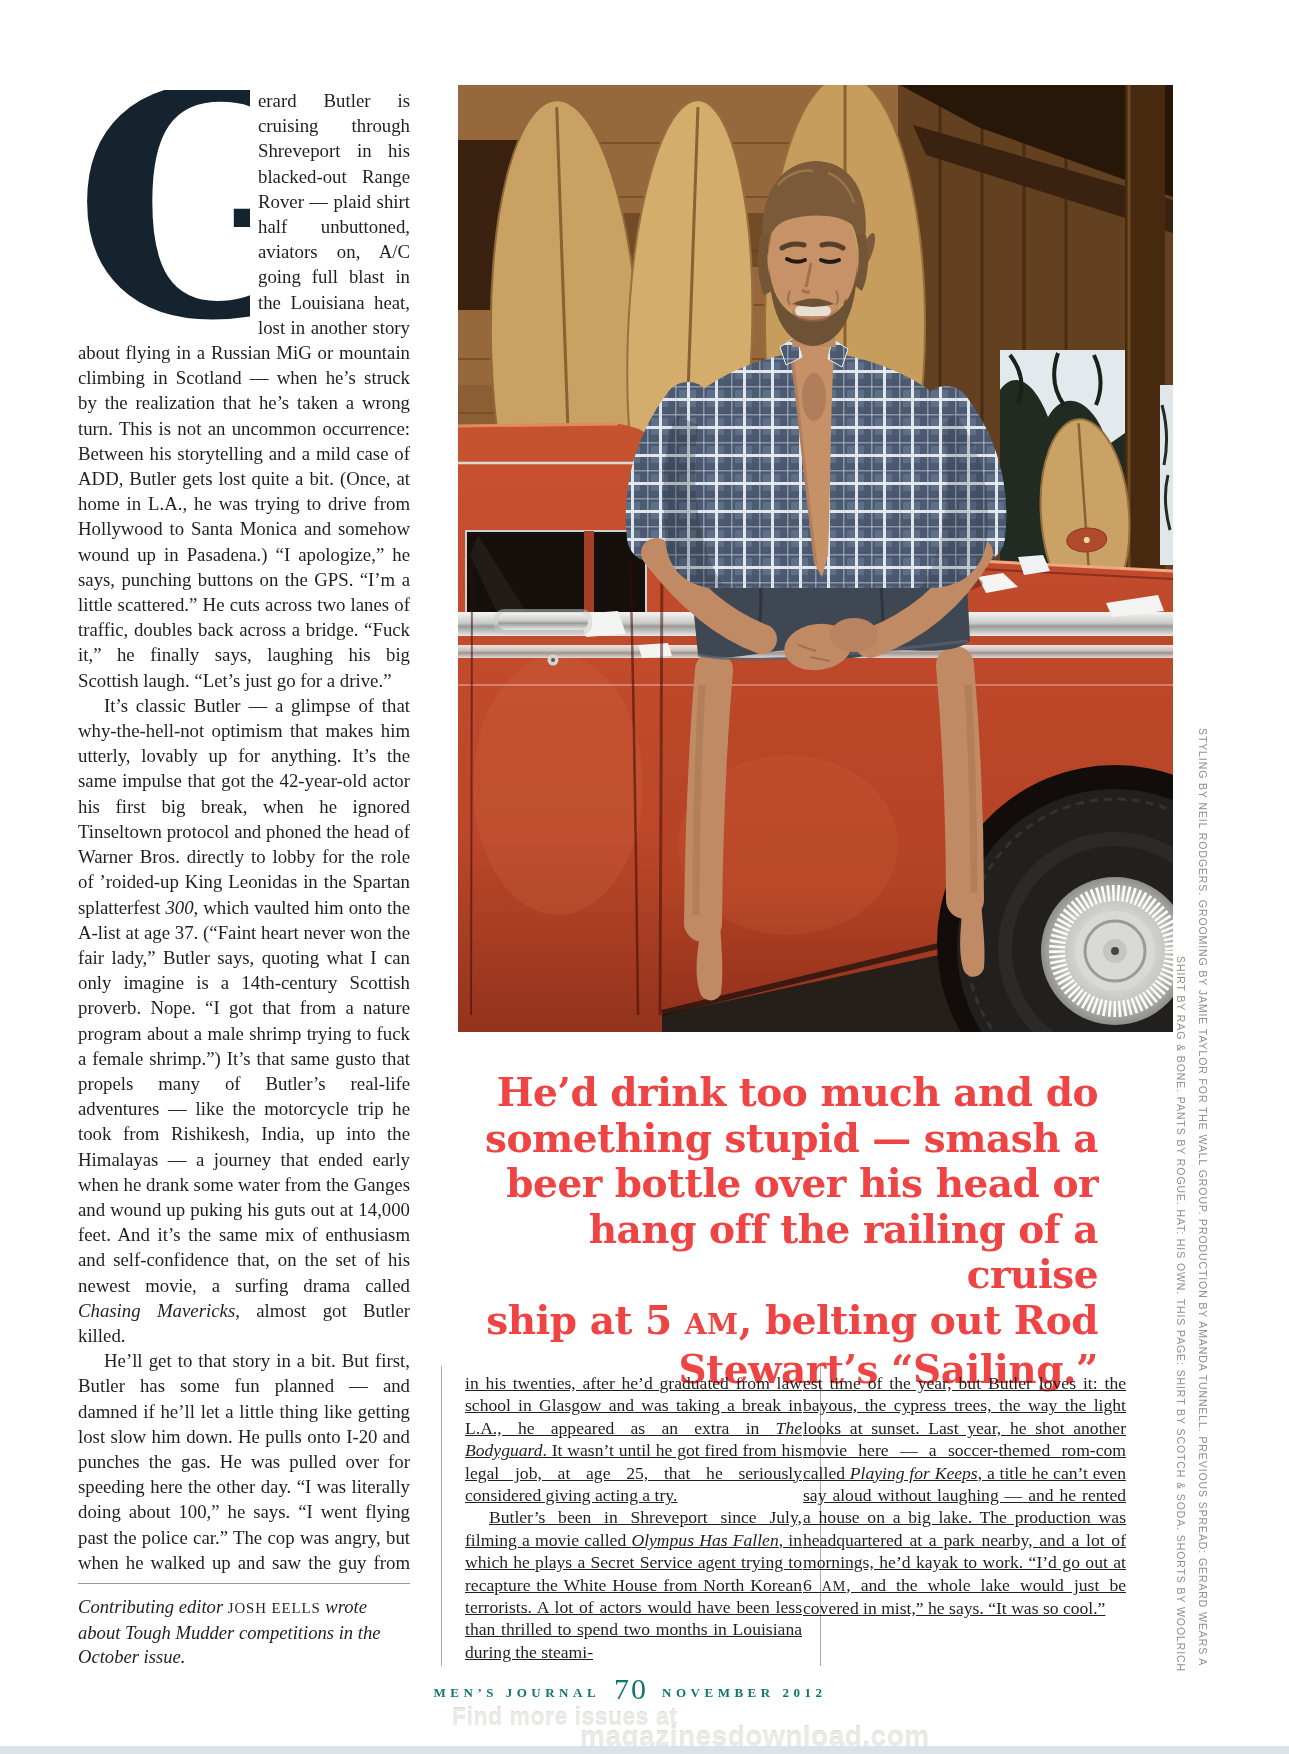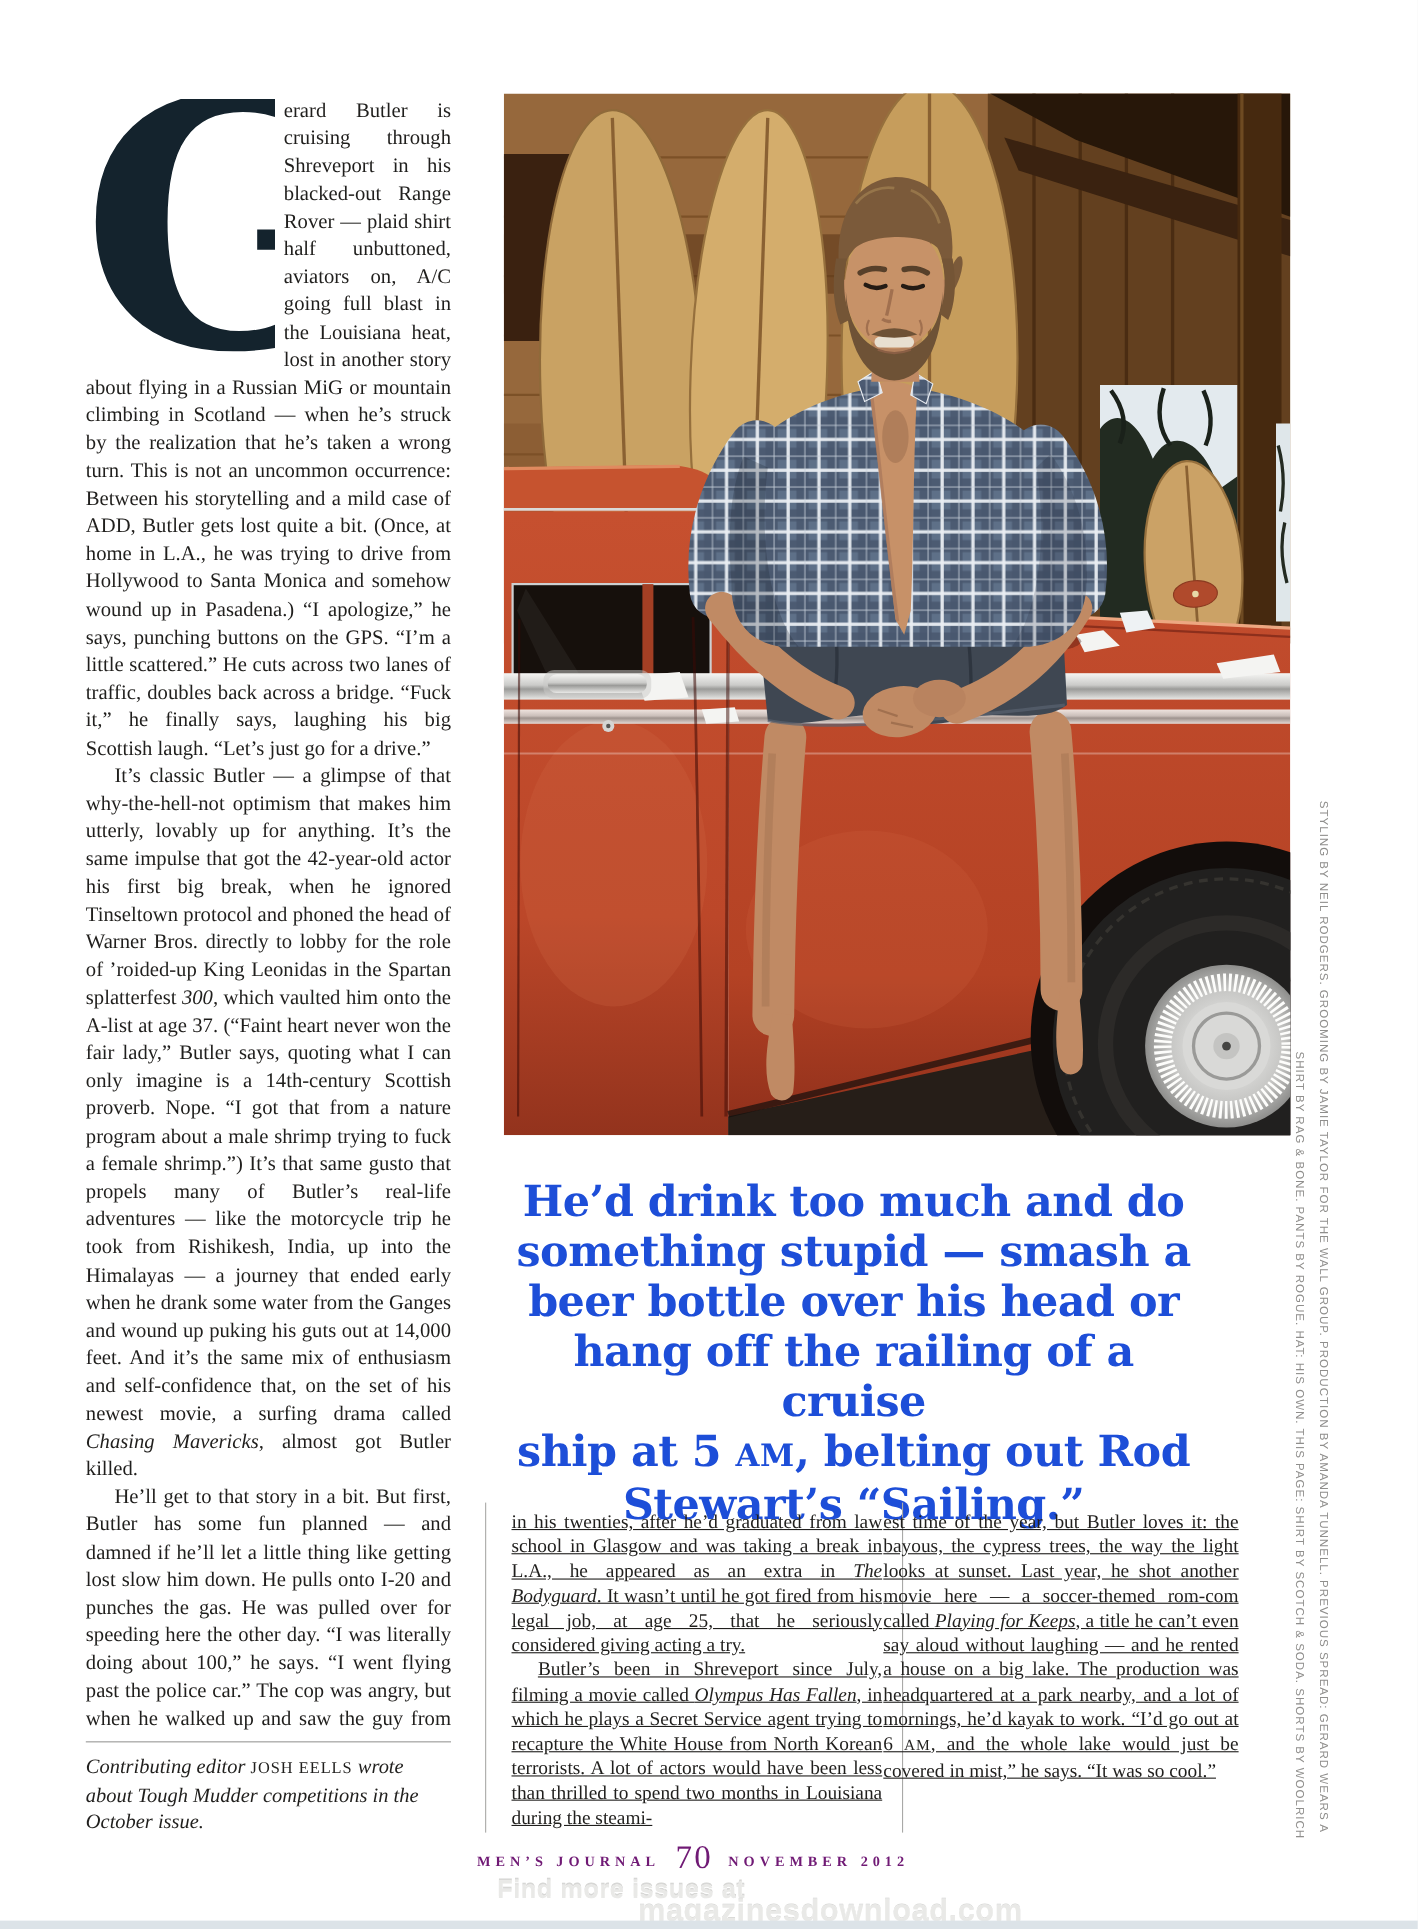--- a/index.html
+++ b/index.html
@@ -19,39 +19,39 @@
             padding-top:11px;font-size:18.6px;line-height:24.5px;font-style:normal;}
   
   #photo{position:absolute;left:458px;top:85px;width:715px;height:947px;}
   #photo svg{display:block;}
   
   .vcredit{position:absolute;writing-mode:vertical-rl;font-family:"Liberation Sans",sans-serif;
            font-size:10.5px;letter-spacing:.9px;color:#8f8e8c;white-space:nowrap;}
   #vcredit1{left:1197px;top:728px;}
   #vcredit2{left:1175px;top:956px;}
   
-  #pullquote{position:absolute;left:454px;top:1070px;width:644px;text-align:center;
+  #pullquote{position:absolute;left:454px;top:1070px;width:644px;text-align:right;
              font-family:"DejaVu Serif","Liberation Serif",serif;font-weight:bold;
-             font-size:39px;line-height:45.5px;color:#1d4ed8;letter-spacing:-.5px;}
+             font-size:39px;line-height:45.5px;color:#ef4444;letter-spacing:-.5px;}
   #pullquote .pq-line{display:block;}
   #pullquote .seg-sc{font-size:.72em;letter-spacing:.02em;}
   
   .bcol{position:absolute;top:1372px;font-size:17.6px;line-height:22.4px;text-align:justify;}
   .bcol p{margin:0;text-decoration:underline;}
   .bcol p.ind{text-indent:24px;}
   #mid-col{left:465px;width:337px;}
   #right-col{left:803px;width:323px;}
   .vrule{position:absolute;top:1366px;width:1px;height:300px;background:#a9a9a7;}
   #vrule1{left:441px;}
   #vrule2{left:820px;}
   
   .seg-i{font-style:italic;}
   .seg-sc{font-size:.8em;letter-spacing:.06em;margin-top:17px;}
   
-  #footer{position:absolute;left:380px;top:1672px;width:500px;text-align:center;color:#701a75;
+  #footer{position:absolute;left:380px;top:1672px;width:500px;text-align:center;color:#0f766e;
           white-space:nowrap;}
   #footer .fmag,#footer .fdate{font-size:13px;letter-spacing:4.5px;font-weight:bold;}
   #footer .fnum{font-size:30px;letter-spacing:2px;margin:0 10px;vertical-align:-2px;}
   
   .wm{position:absolute;font-family:"Liberation Sans",sans-serif;font-weight:bold;
       color:#e9e9e7;text-shadow:0 0 1px #ffffff,0 1px 0 #ffffff,0 -1px 0 #d6d6d4;
       letter-spacing:.5px;}
   #wm1{left:452px;top:1704px;font-size:23px;}
   #wm2{left:580px;top:1721px;font-size:28px;}
   #bottom-bar{position:absolute;left:0;top:1746px;width:1289px;height:8px;background:#dce3e8;}

